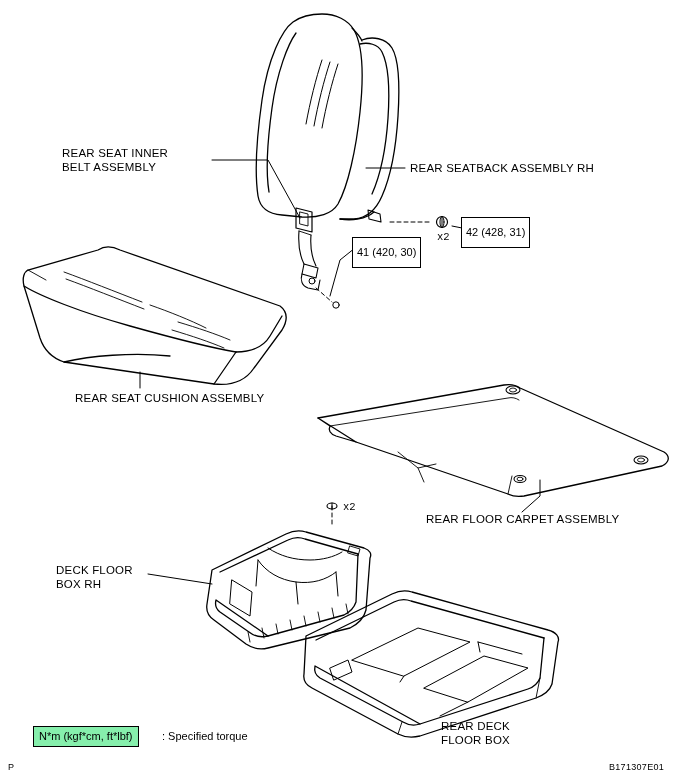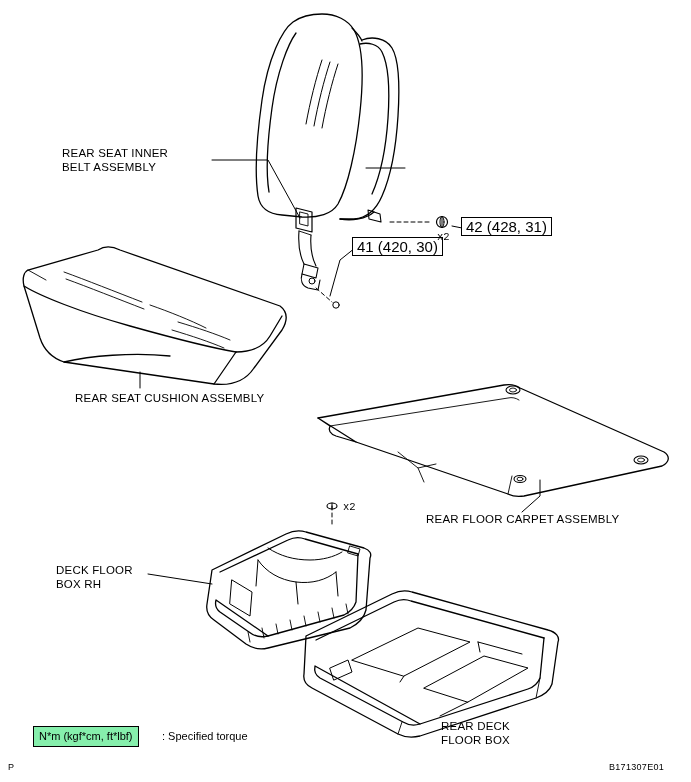--- a/index.html
+++ b/index.html
@@ -30,23 +30,23 @@
     font-size: 11.5px;
     line-height: 14px;
     letter-spacing: 0.2px;
     white-space: pre;
     color: #000;
   }
   .torque-box {
     position: absolute;
     border: 1.2px solid #000;
     background: #fff;
-    font-size: 15px;
+    font-size: 11px;
     line-height: 13px;
-    padding: 2px 4px;
+    padding: 8px 4px;
     white-space: nowrap;
   }
   .legend-box {
     position: absolute;
     border: 1.2px solid #000;
     background: #86efac;
     font-size: 11px;
     line-height: 13px;
     padding: 3px 5px;
     white-space: nowrap;
@@ -256,20 +256,21 @@
         <path d="M355,248 L340,260 L330,296" stroke-dasharray="0"></path>
 
         <path d="M462,228 L452,226"></path>
       </g>
     </g>
   </svg>
 
   <div class="lbl" style="left:62px; top:146px;">REAR SEAT INNER
 BELT ASSEMBLY</div>
 
+  <div class="lbl" style="left:410px; top:161px;">REAR SEATBACK ASSEMBLY RH</div>
 
   <div class="lbl" style="left:75px; top:391px;">REAR SEAT CUSHION ASSEMBLY</div>
 
   <div class="lbl" style="left:426px; top:512px;">REAR FLOOR CARPET ASSEMBLY</div>
 
   <div class="lbl" style="left:56px; top:563px;">DECK FLOOR
 BOX RH</div>
 
   <div class="lbl" style="left:441px; top:719px;">REAR DECK
 FLOOR BOX</div>

